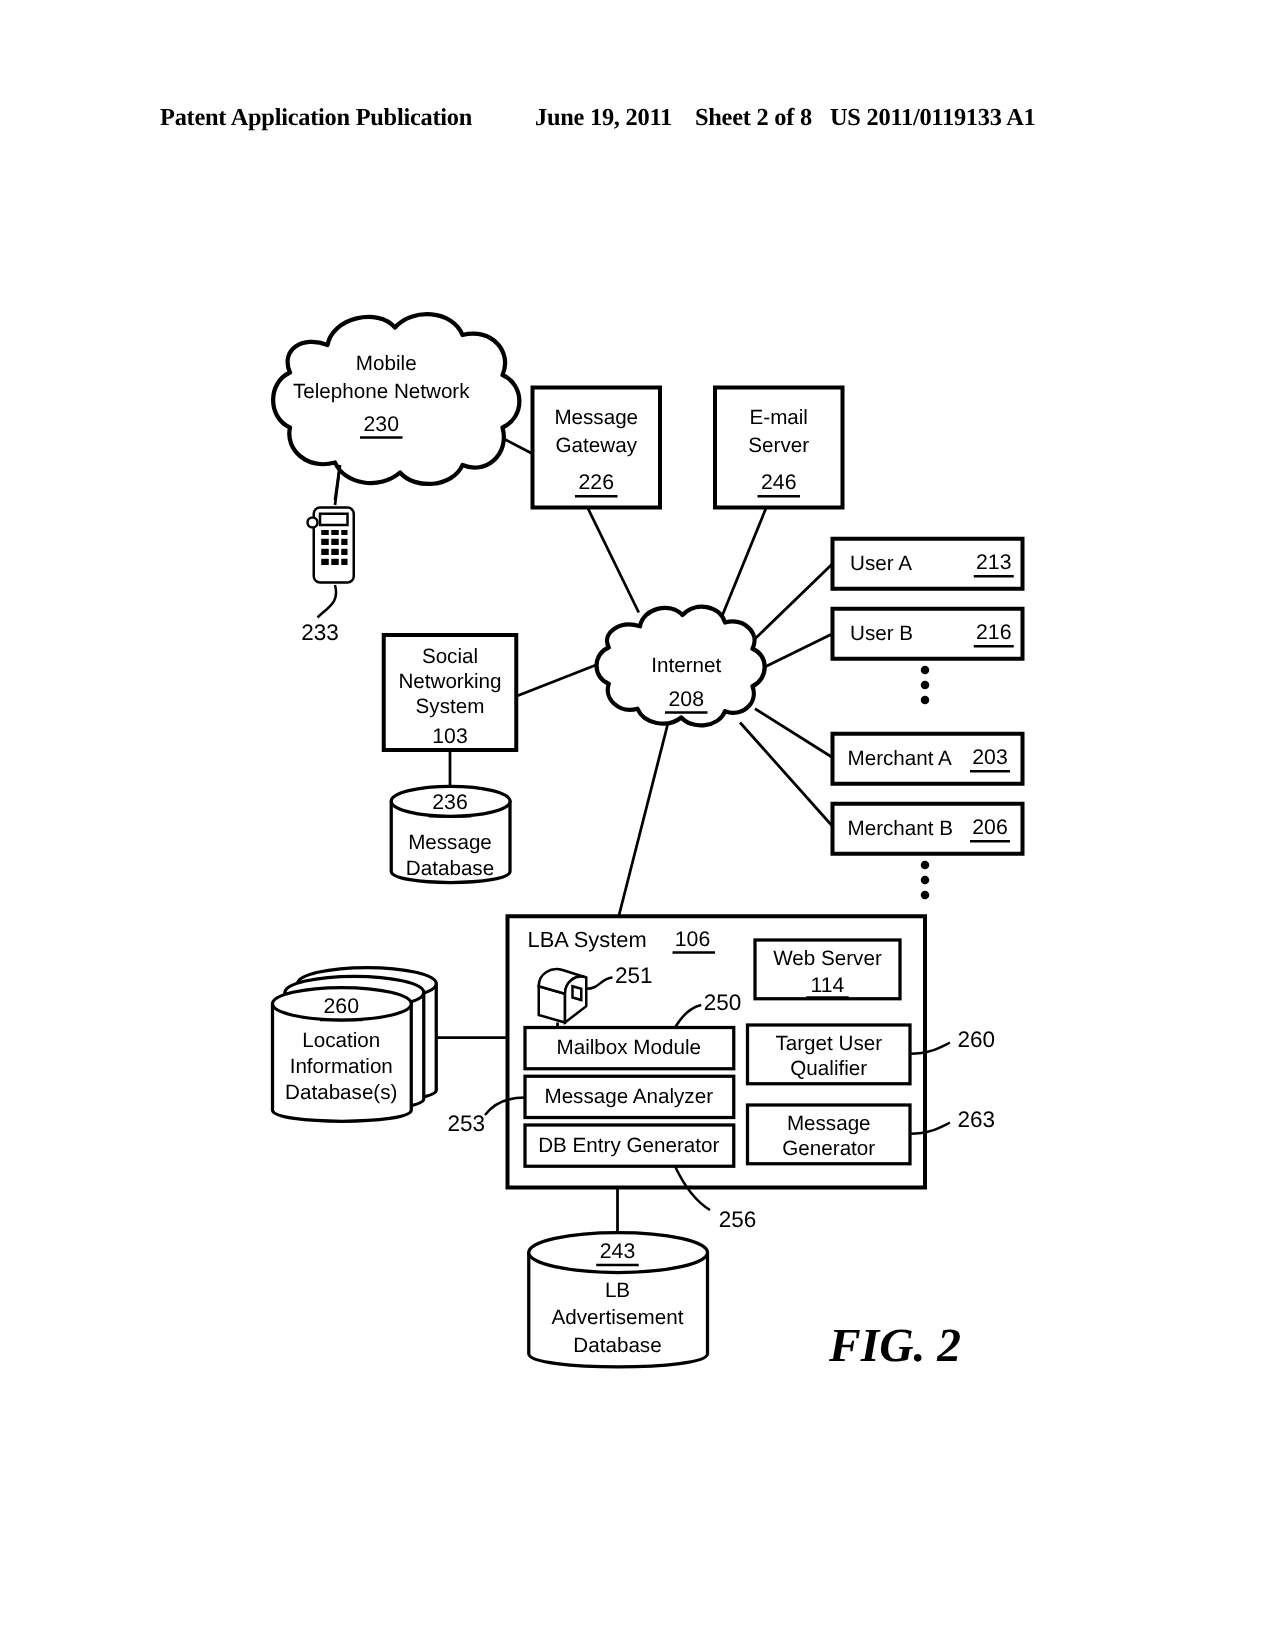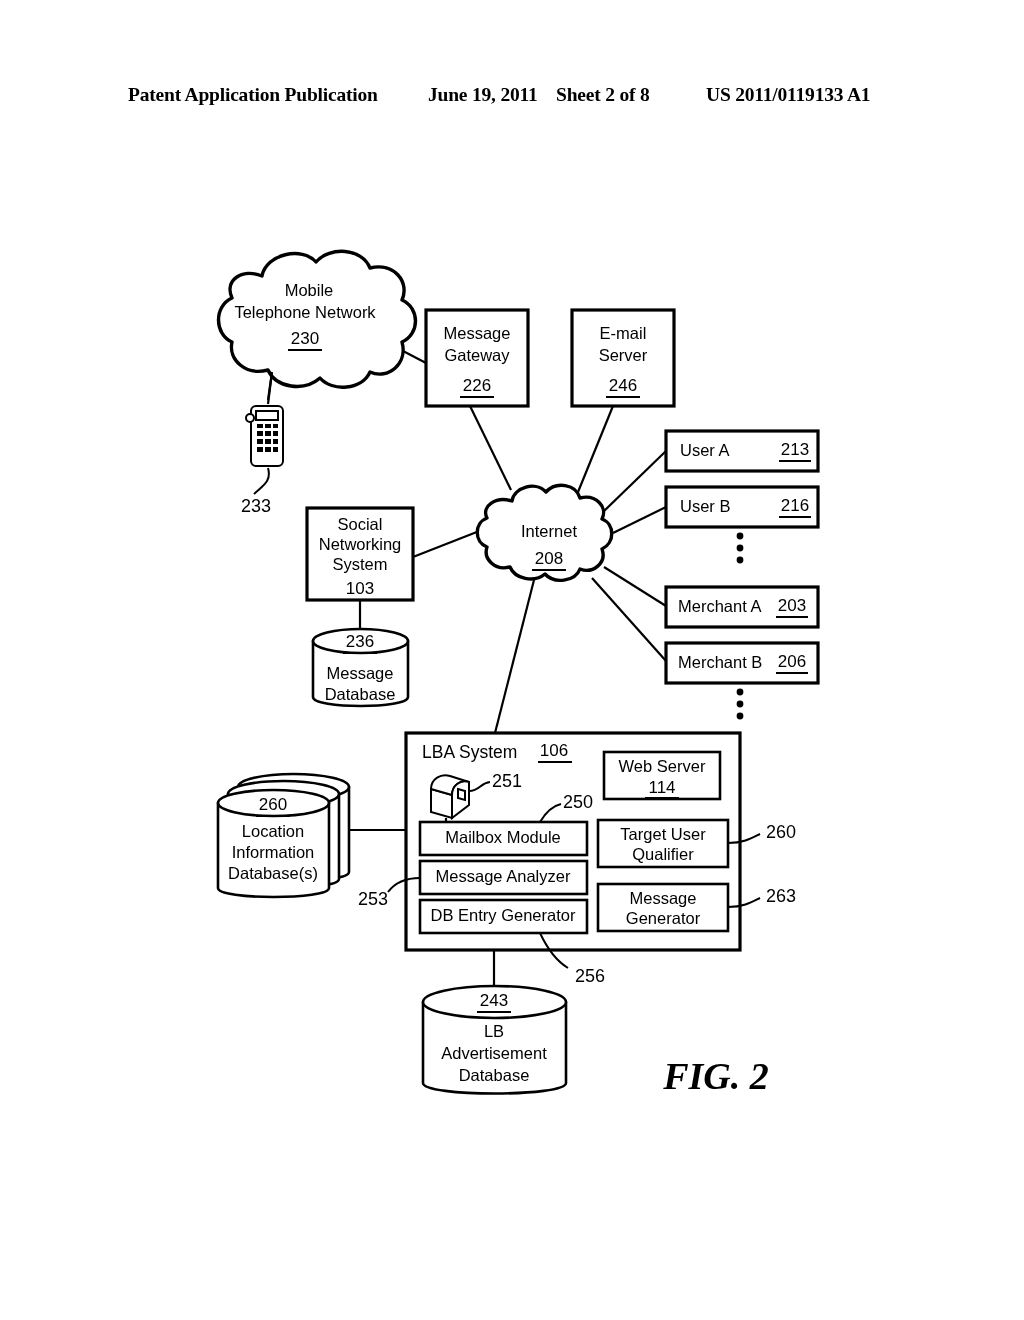--- a/index.html
+++ b/index.html
@@ -28,21 +28,21 @@
     top: 84px;
     font-family: "Liberation Serif", serif;
     font-weight: bold;
     font-size: 19.5px;
     letter-spacing: -0.2px;
     white-space: nowrap;
   }
   #hdr-pub   { left: 128px; }
   #hdr-date  { left: 428px; }
   #hdr-sheet { left: 556px; }
-  #hdr-num   { left: 706px; }
+  #hdr-num   { left: 664px; }
 
   
   #fig {
     position: absolute;
     left: 0; top: 0;
     width: 1024px;
     height: 1320px;
   }
   .lbl {
     font-family: "Liberation Sans", sans-serif;

